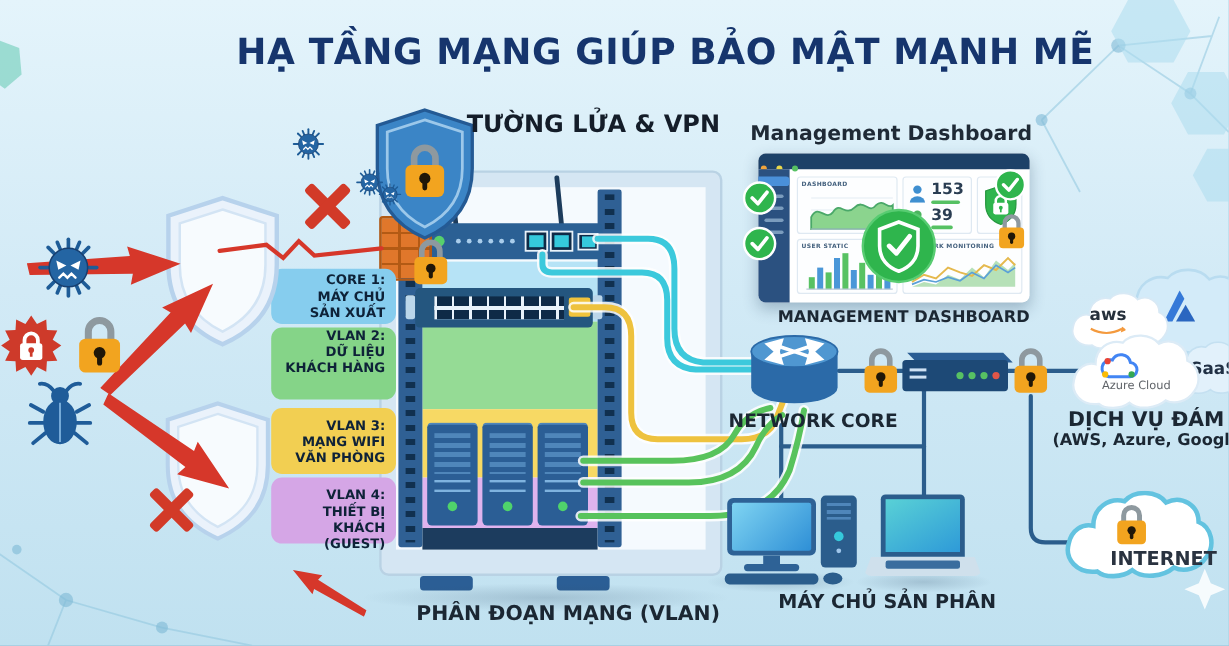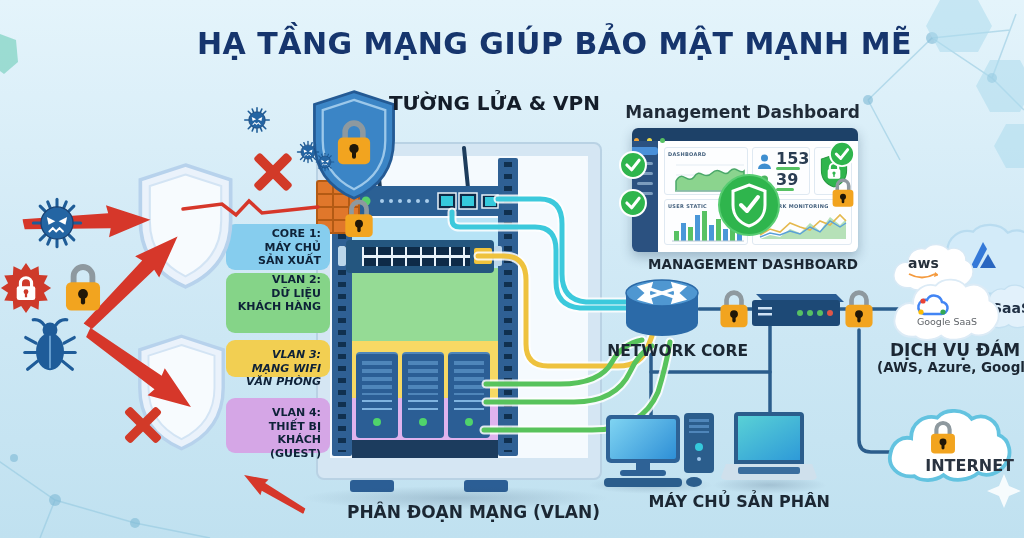--- a/index.html
+++ b/index.html
@@ -32,21 +32,21 @@
     repeating-linear-gradient(90deg,#e9f3fb 0 2px,transparent 2px 14.5px),
     repeating-linear-gradient(0deg,#0e2a47 0 8px,#e9f3fb 8px 11px);}
   
   .dash-window{background:#fff;border-radius:6px;box-shadow:0 5px 12px rgba(30,60,90,.3);}
   .dash-top{background:#1d4168;border-radius:6px 6px 0 0;}
   .dot{width:5px;height:5px;border-radius:50%;display:inline-block;margin:4px 1.5px 0 1.5px;}
   .dash-side{background:#2b5180;}
   .menu-line{height:3px;background:#7b9cbd;border-radius:2px;margin:7px 5px 0 5px;}
   .panel{background:#fdfeff;border:1px solid #dfe9f2;border-radius:3px;}
   .ptitle{font-size:5px;font-weight:bold;color:#44617e;letter-spacing:.3px;white-space:nowrap;}
-  .statnum{font-size:16px;font-weight:bold;color:#2a3d52;line-height:10px;}
+  .statnum{font-size:13px;font-weight:bold;color:#2a3d52;line-height:10px;}
   .statbar{height:3px;border-radius:2px;background:#56c163;margin-top:2px;}
   
   .monitor{background:#2e6296;border-radius:5px;padding:4px;}
   .screen1{width:100%;height:100%;border-radius:2px;background:linear-gradient(135deg,#7fd4f2,#2e8fd6);}
   .shadow{background:radial-gradient(ellipse at center,rgba(47,76,105,.22),rgba(47,76,105,0) 70%);}
 </style>
 </head>
 <body>
 
 <div class="canvas">
@@ -219,21 +219,21 @@
   <div class="abs vbox" style="top: 224px; height: 46px; padding-top: 3px; background: rgb(134, 205, 238);">
     <span style="display:block">CORE 1:</span>
     <span style="display:block">MÁY CHỦ</span>
     <span style="display:block">SẢN XUẤT</span>
   </div>
   <div class="abs vbox" style="top: 273px; height: 60px; padding-top: 0; background: rgb(133, 212, 136);">
     <span style="display:block">VLAN 2:</span>
     <span style="display:block">DỮ LIỆU</span>
     <span style="display:block">KHÁCH HÀNG</span>
   </div>
-  <div class="abs vbox" style="top: 340px; height: 37px; padding-top: 8px; background: rgb(242, 207, 82); font-style: italic;">
+  <div class="abs vbox" style="top: 340px; height: 55px; padding-top: 8px; background: rgb(242, 207, 82);">
     <span style="display:block">VLAN 3:</span>
     <span style="display:block">MẠNG WIFI</span>
     <span style="display:block">VĂN PHÒNG</span>
   </div>
   <div class="abs vbox" style="top: 398px; height: 55px; padding-top: 8px; background: rgb(213, 166, 230);">
     <span style="display:block">VLAN 4:</span>
     <span style="display:block">THIẾT BỊ KHÁCH</span>
     <span style="display:block">(GUEST)</span>
   </div>
 
@@ -423,21 +423,21 @@
   <div class="abs" style="left:992px;top:300px;font-weight:bold;font-size:14px;color:#203044">SaaS</div>
   <svg class="abs" style="left:888px;top:278px" width="116" height="68" viewBox="0 0 120 72">
       <use href="#sym-cloud" fill="#ffffff" stroke="#dcebf6" stroke-width="2"></use>
     </svg>
   <svg class="abs" style="left:910px;top:292px" width="44" height="26">
     <path d="M14 22 h17 a6 6 0 0 0 1 -12 a8 8 0 0 0 -15 -2 a6.5 6.5 0 0 0 -3 14 Z" fill="none" stroke="#4285F4" stroke-width="2.5"></path>
     <circle cx="13" cy="9" r="2.6" fill="#EA4335"></circle>
       <circle cx="11" cy="20" r="2.6" fill="#FBBC05"></circle>
       <circle cx="33" cy="20" r="2.6" fill="#34A853"></circle>
   </svg>
-  <div class="abs" style="left:902px;top:316px;width:90px;text-align:center;font-size:9.5px;color:#5f6368">Google SaaS</div>
+  <div class="abs" style="left:902px;top:316px;width:90px;text-align:center;font-size:9.5px;color:#5f6368">Azure Cloud</div>
   <div class="abs lbl" style="left:890px;top:340px;font-size:17px">DỊCH VỤ ĐÁM MÂY</div>
   <div class="abs lbl" style="left:877px;top:359px;font-size:13.5px">(AWS, Azure, Google Cloud)</div>
 
   <svg class="abs" style="left:884px;top:408px" width="130" height="80" viewBox="0 0 120 72">
       <use href="#sym-cloud" fill="#ffffff" stroke="#63c3e0" stroke-width="3.5"></use>
     </svg>
   <svg class="abs" style="left:928px;top:418px" width="30" height="38" viewBox="0 0 36 46">
       <use href="#sym-padlock"></use>
     </svg>
   <div class="abs lbl center" style="left:884px;top:456px;width:130px;font-size:16px;color:#2a3340">INTERNET</div>

